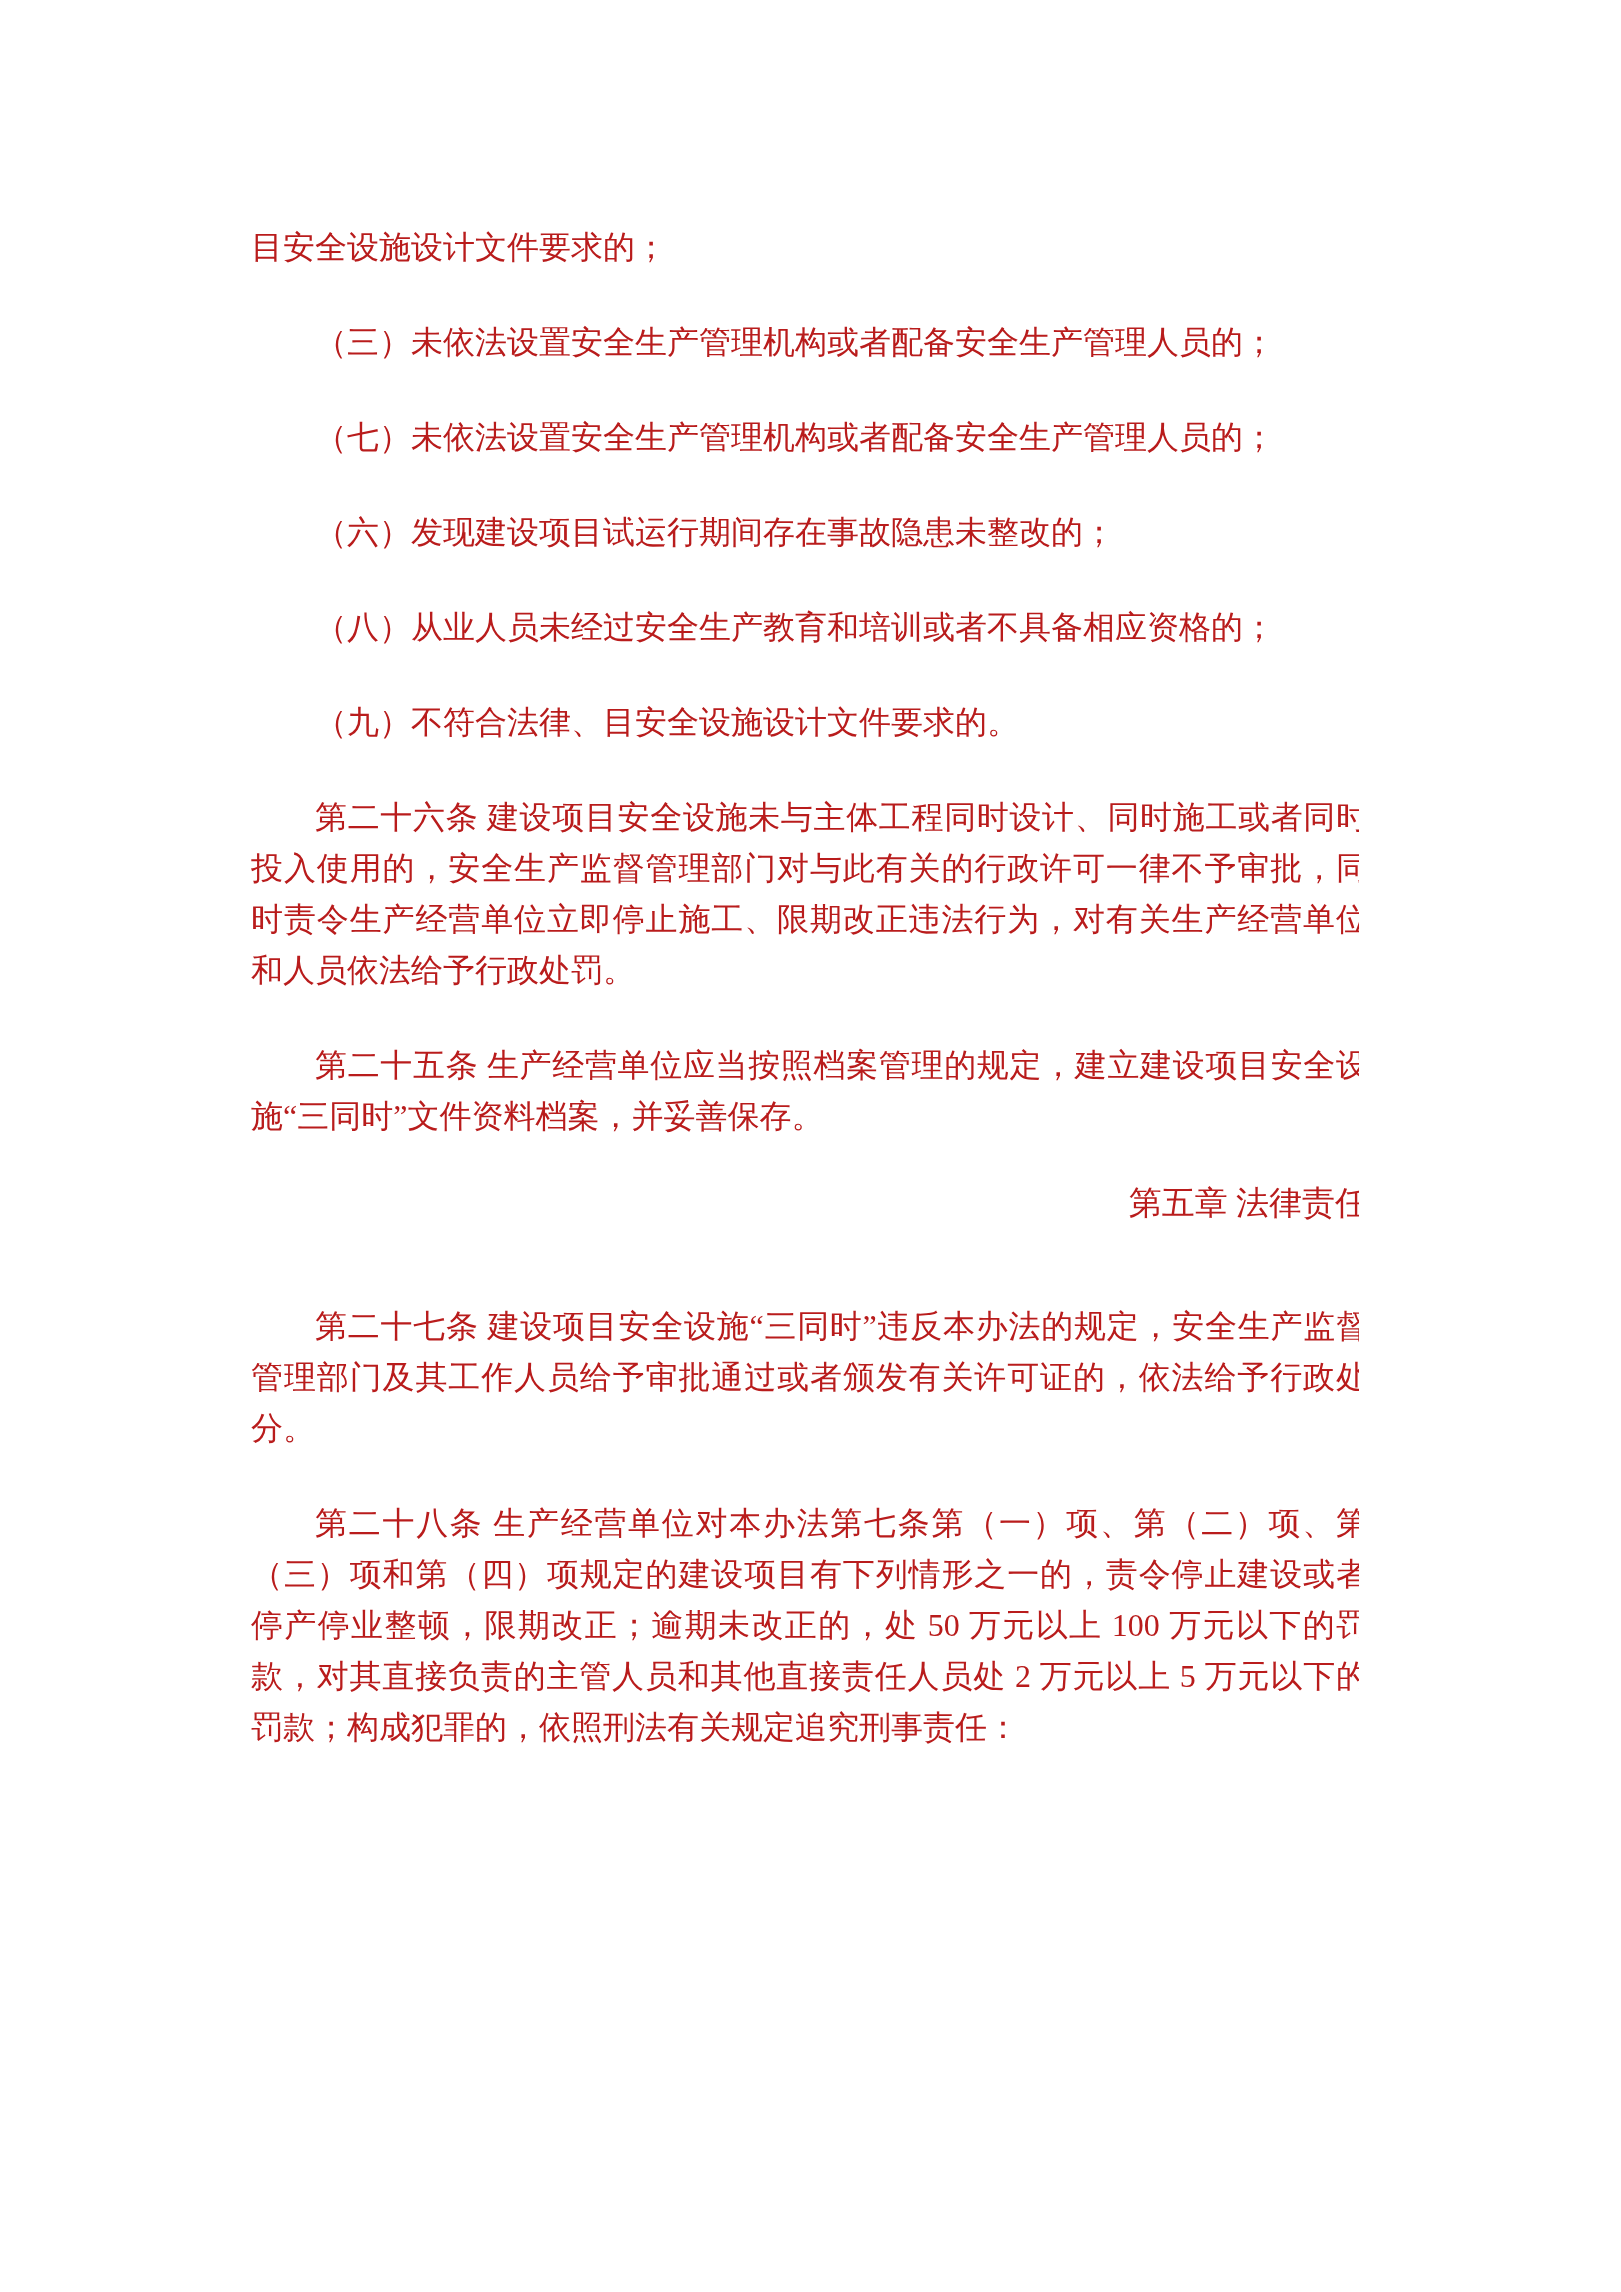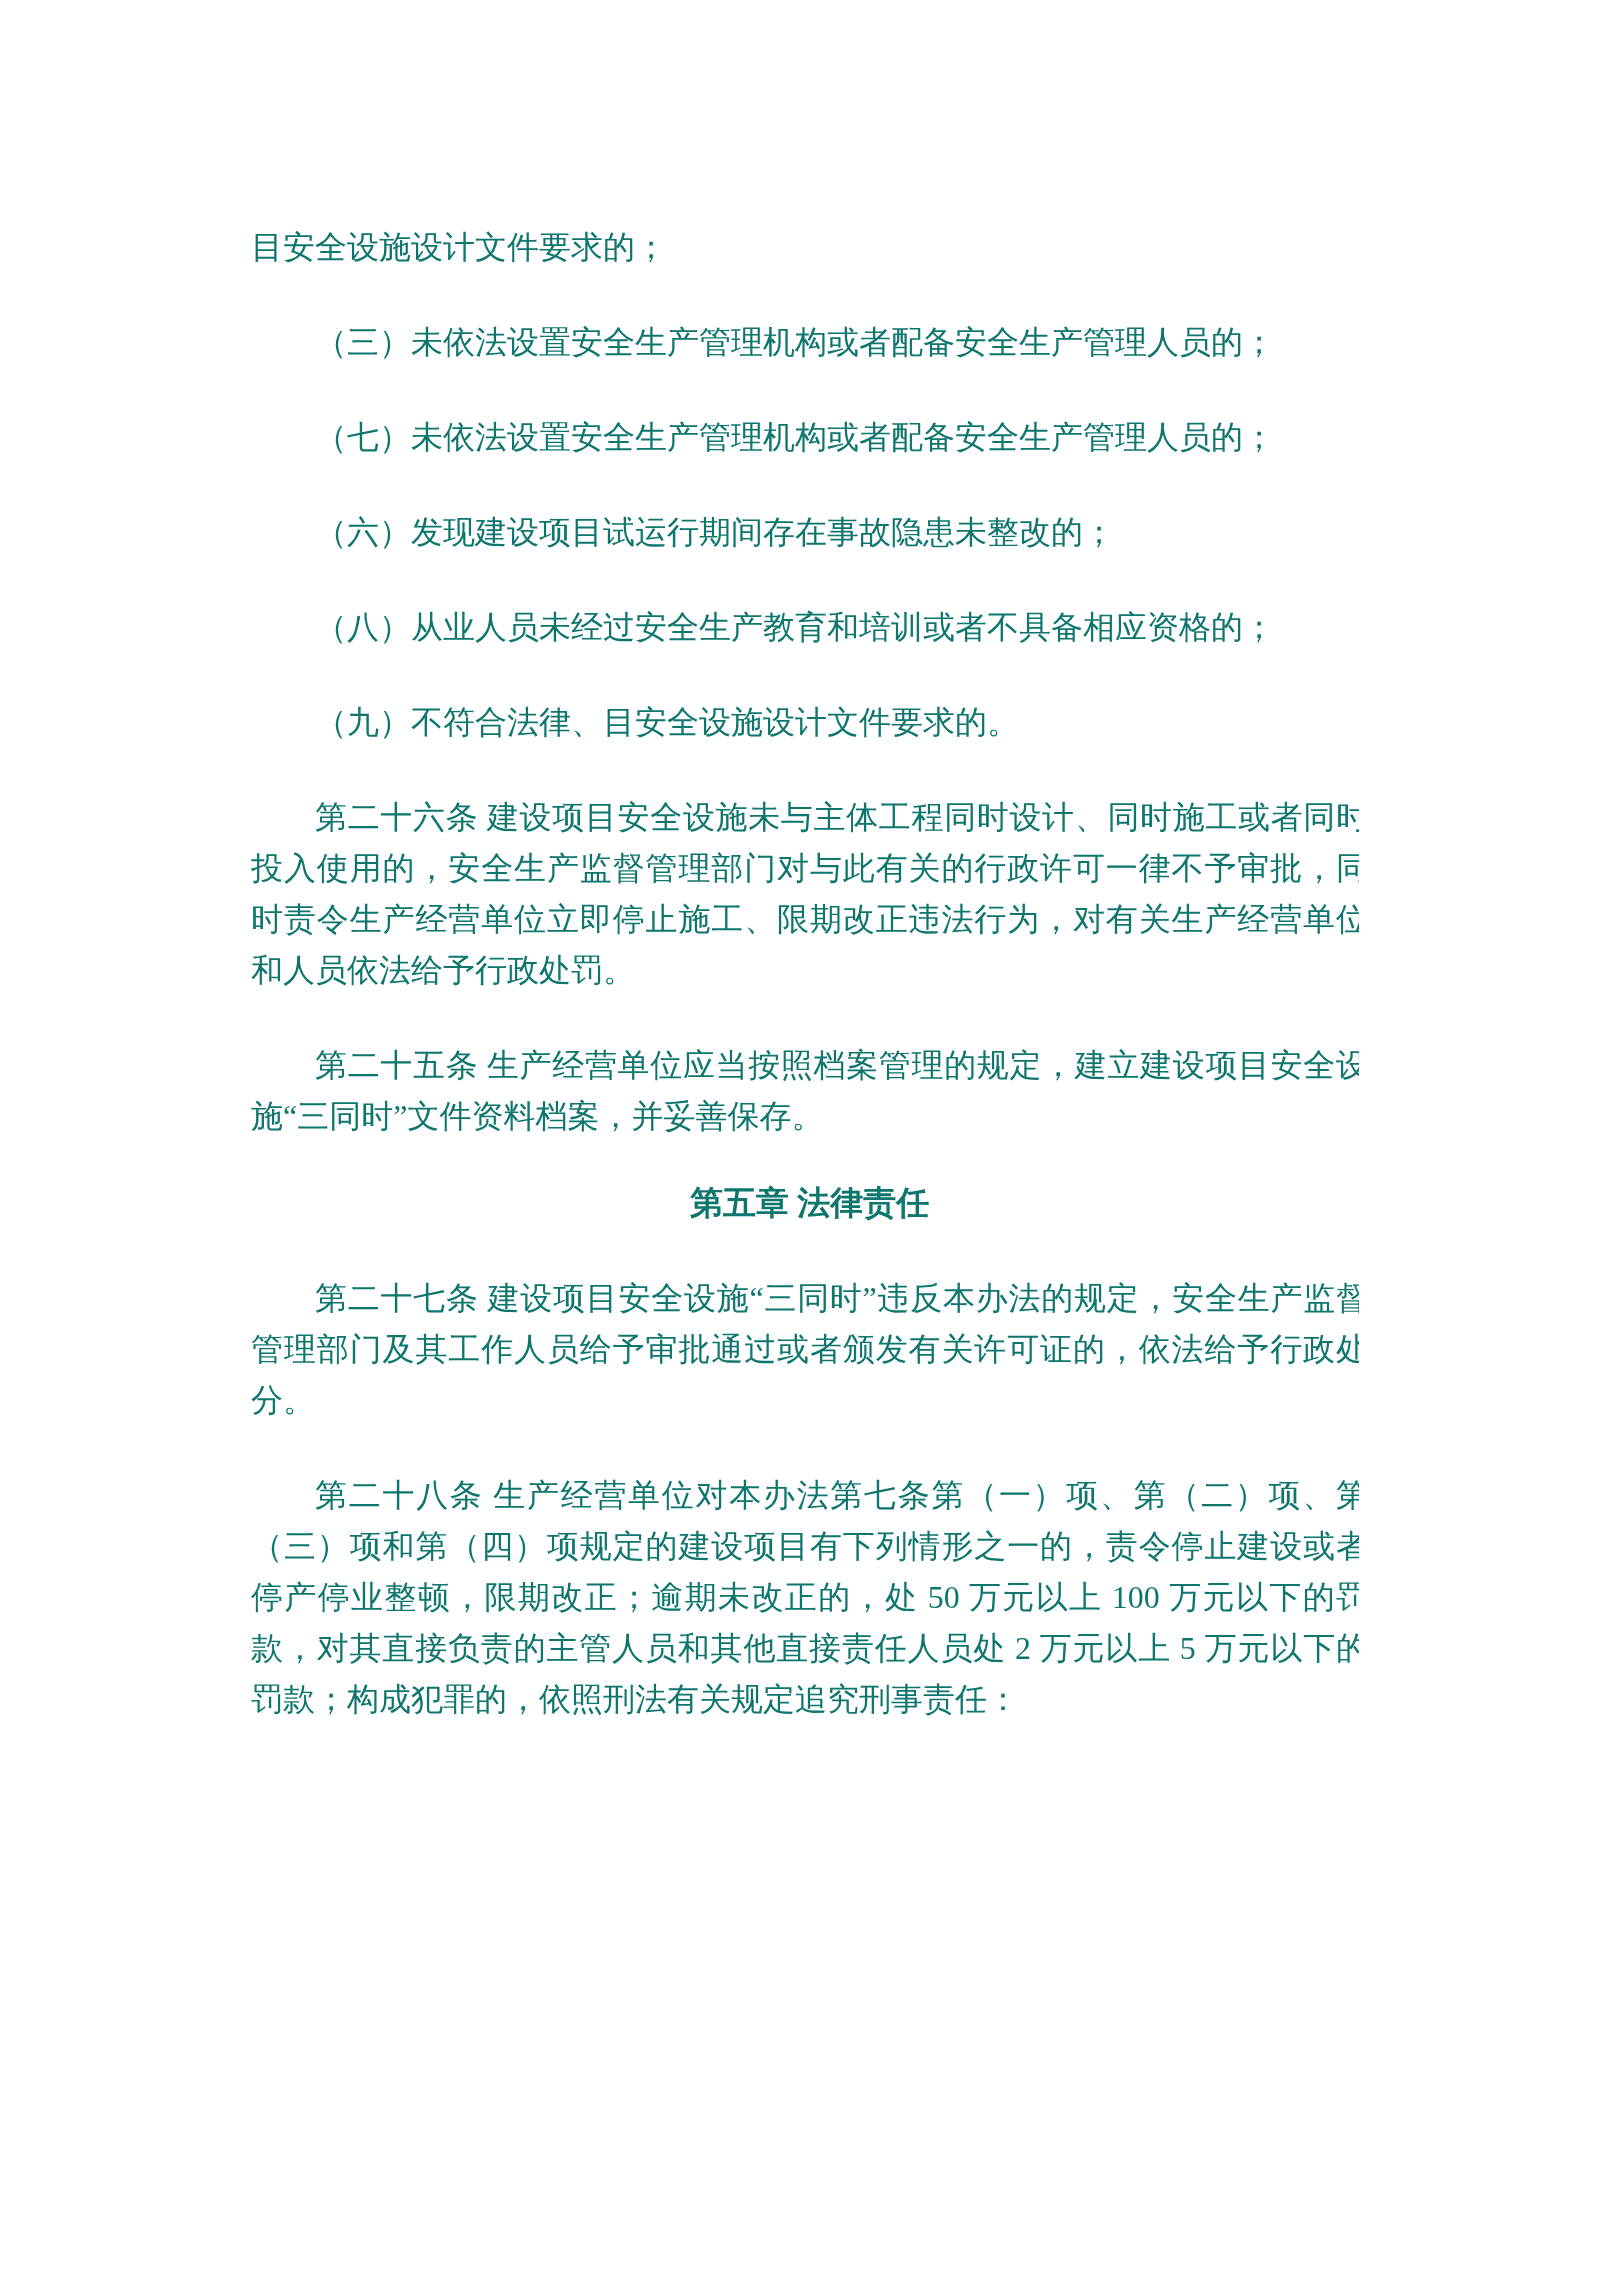--- a/index.html
+++ b/index.html
@@ -5,21 +5,21 @@
   html, body {
     margin: 0;
     padding: 0;
     background: #ffffff;
   }
   .page {
     position: relative;
     width: 1359px;
     height: 2293px;
     background: #ffffff;
-    color: #0f766e;
+    color: #b91c1c;
     font-family: "Liberation Serif", "DejaVu Serif", serif;
     overflow: hidden;
     border-radius: 24px;
   }
   .text-block {
     position: absolute;
     left: 251px;
     top: 222px;
     width: 1117px;
   }
@@ -28,25 +28,25 @@
     font-size: 32px;
     line-height: 51px;
     text-align: justify;
     text-indent: 2em;
     word-break: break-all;
   }
   .para.no-indent {
     text-indent: 0;
   }
   .chapter {
-    margin: -7.8px 0 44px 0;
+    margin: -7.8px 0 72px 0;
     font-size: 33px;
     line-height: 51px;
-    font-weight: bold;
-    text-align: center;
+    font-weight: normal;
+    text-align: right;
     text-indent: 0;
   }
 </style>
 </head>
 <body>
 
 <div class="page">
   <div class="text-block">
     <p class="para no-indent">目安全设施设计文件要求的；</p>
     <p class="para">（三）未依法设置安全生产管理机构或者配备安全生产管理人员的；</p>

